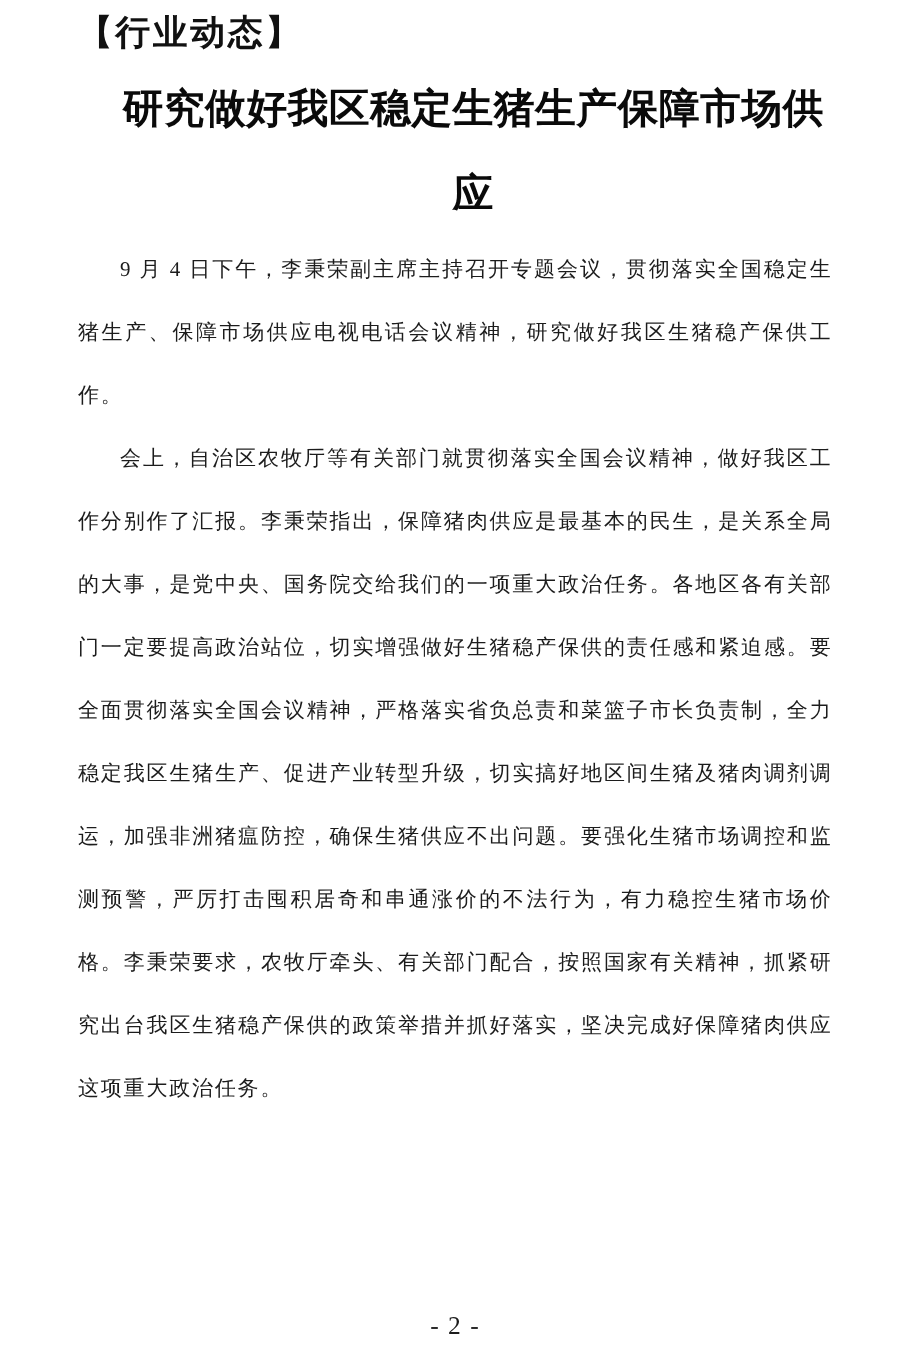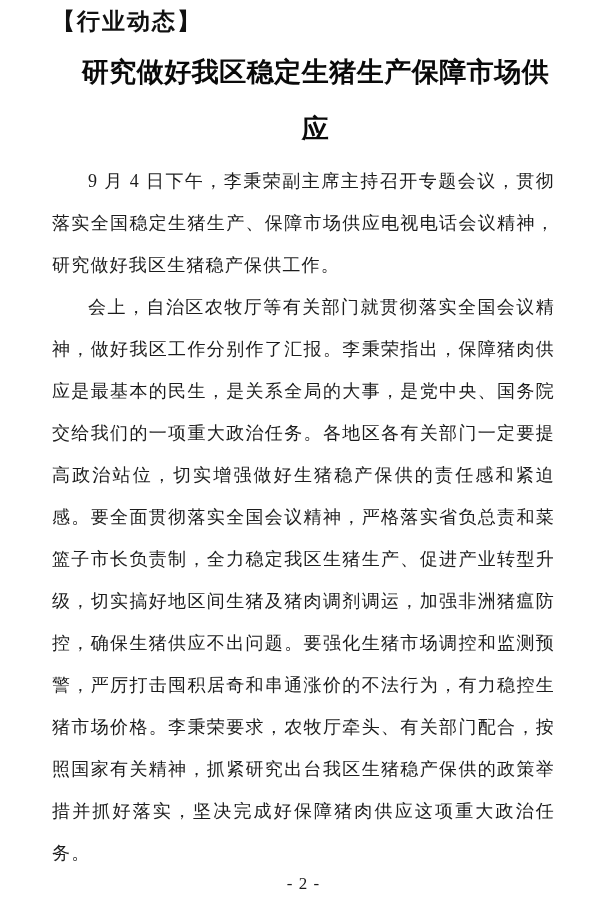--- a/index.html
+++ b/index.html
@@ -42,21 +42,21 @@
   }
   .doc-title .title-line {
     display: block;
     margin-left: 24px;
   }
   .doc-body {
     margin-top: 2px;
   }
   .doc-body p {
     margin: 0;
-    font-size: 18px;
+    font-size: 14px;
     line-height: 42px;
     letter-spacing: 1.2px;
     text-align: justify;
     text-justify: inter-character;
     text-indent: 2em;
     color: #1c1c1c;
   }
   .page-number {
     position: absolute;
     left: 0;

